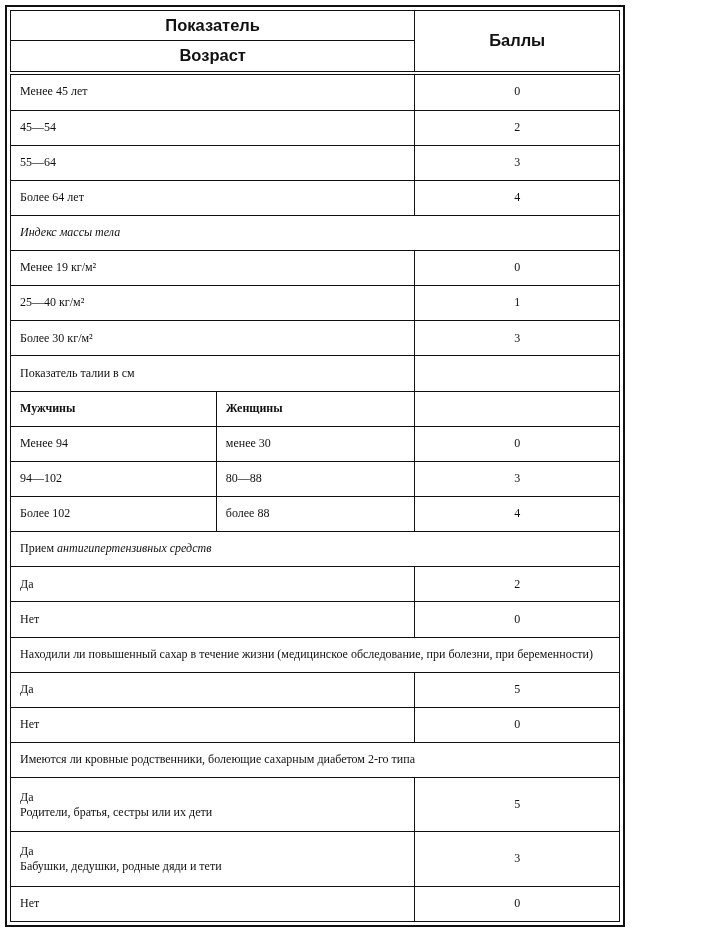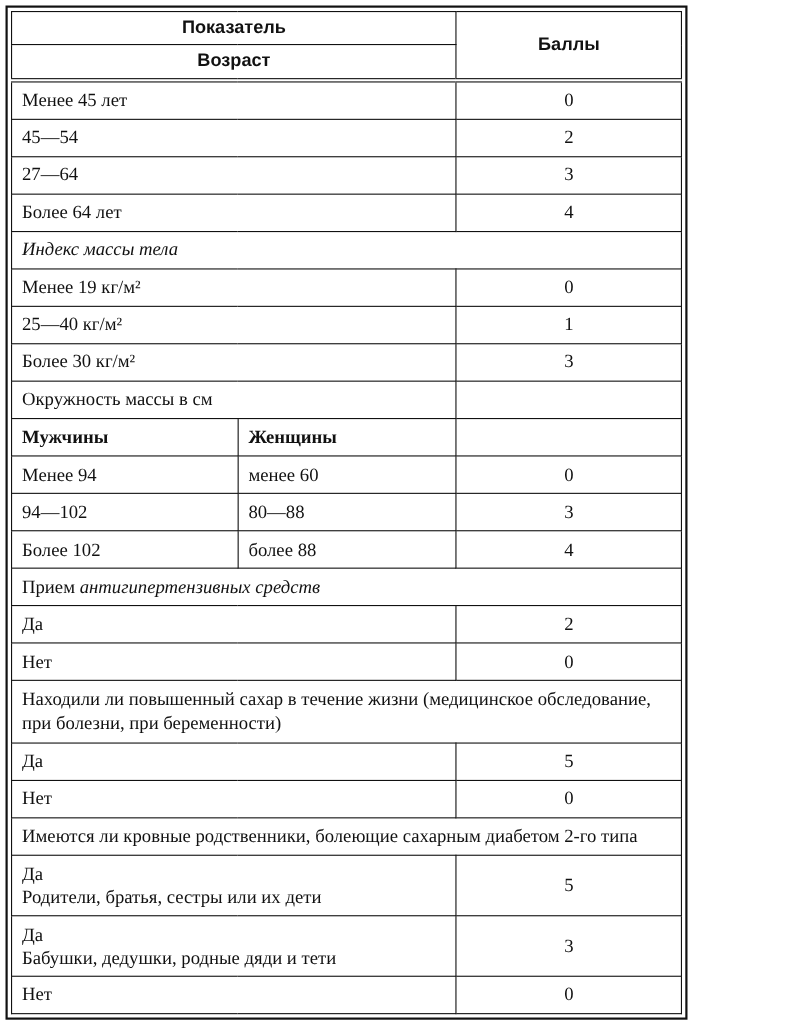--- a/index.html
+++ b/index.html
@@ -29,21 +29,21 @@
     table-layout: fixed;
     border: 1.5px solid #111111;
   }
   col.c1 { width: 33.8%; }
   col.c2 { width: 32.6%; }
   col.c3 { width: 33.6%; }
 
   th, td {
     border: 1px solid #111111;
     padding: 5px 9px;
-    font-size: 17px;
+    font-size: 12px;
     line-height: 1.3;
     vertical-align: middle;
     overflow: hidden;
   }
   thead th {
     font-family: "Liberation Sans", "DejaVu Sans", sans-serif;
     font-weight: bold;
     text-align: center;
     padding: 4px 6px;
     font-size: 16.5px;
@@ -92,21 +92,21 @@
       <tbody id="rows">
           <tr>
             <td colspan="2">Менее 45 лет</td>
             <td class="score">0</td>
           </tr>
           <tr>
             <td colspan="2">45—54</td>
             <td class="score">2</td>
           </tr>
           <tr>
-            <td colspan="2">27—64</td>
+            <td colspan="2">55—64</td>
             <td class="score">3</td>
           </tr>
           <tr>
             <td colspan="2">Более 64 лет</td>
             <td class="score">4</td>
           </tr>
           <tr>
             <td class="section" colspan="3"><i>Индекс массы тела</i></td>
           </tr>
           <tr>
@@ -115,31 +115,31 @@
           </tr>
           <tr>
             <td colspan="2">25—40 кг/м²</td>
             <td class="score">1</td>
           </tr>
           <tr>
             <td colspan="2">Более 30 кг/м²</td>
             <td class="score">3</td>
           </tr>
           <tr>
-            <td colspan="2">Окружность массы в см</td>
+            <td colspan="2">Показатель талии в см</td>
             <td class="score"></td>
           </tr>
           <tr>
             <td class="b">Мужчины</td>
             <td class="b">Женщины</td>
             <td class="score"></td>
           </tr>
           <tr>
             <td>Менее 94</td>
-            <td>менее 60</td>
+            <td>менее 30</td>
             <td class="score">0</td>
           </tr>
           <tr>
             <td>94—102</td>
             <td>80—88</td>
             <td class="score">3</td>
           </tr>
           <tr>
             <td>Более 102</td>
             <td>более 88</td>

